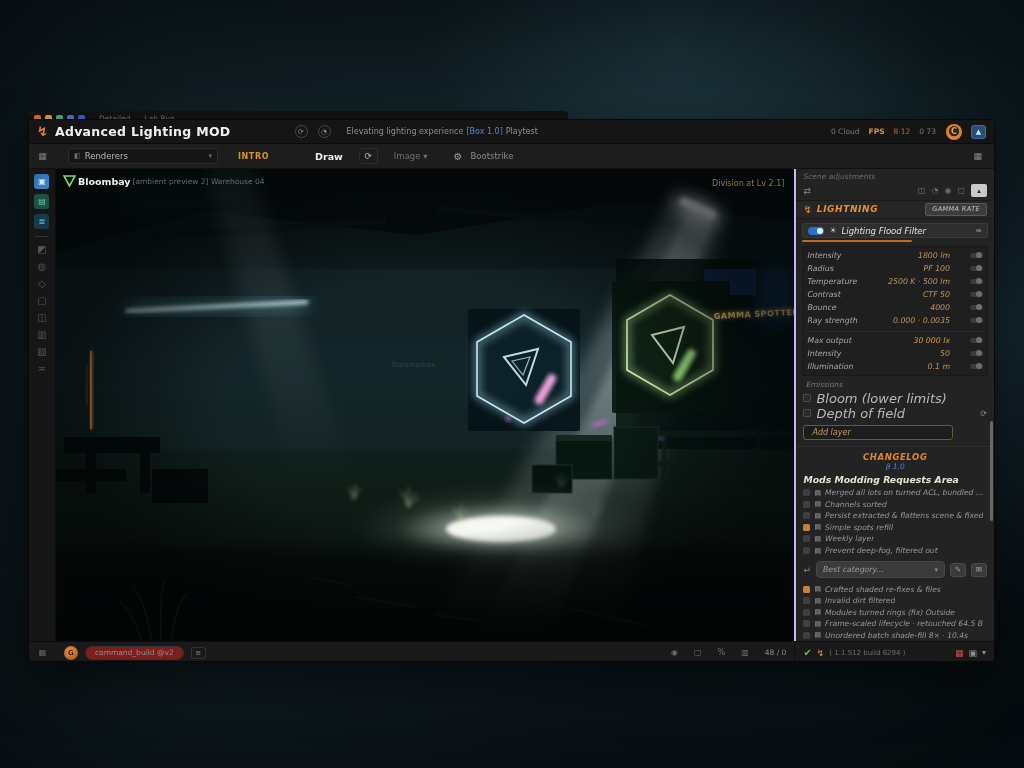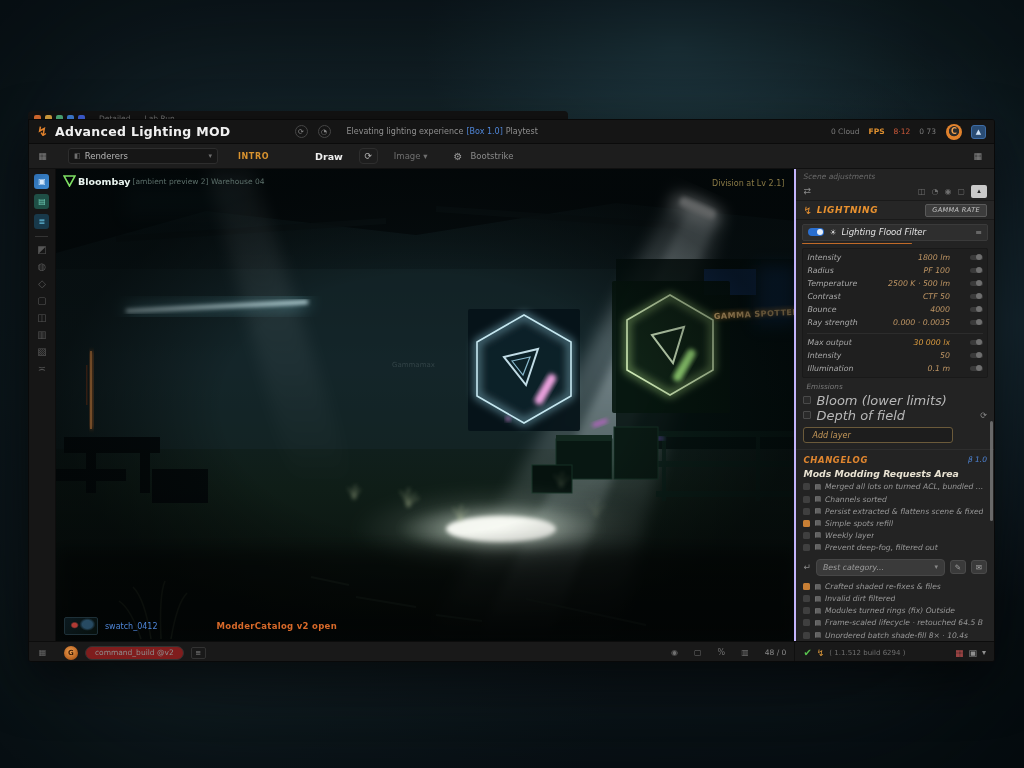--- a/index.html
+++ b/index.html
@@ -127,21 +127,21 @@
     border-radius:50%; background:#6f6f6f; }
   .g2 { margin-top:4px; border-top:1px solid #2c2c2c; padding-top:2px; }
   .pn-sub { color:#7a7a7a; font-size:7.3px; margin:4px 10px 0; }
   .chk-row { display:flex; align-items:center; gap:5px; margin:3px 7px 0; height:12px; }
   .chk { width:8px; height:8px; border:1px solid #4a4a4a; background:#2a2a2a; border-radius:1px; flex:none; }
   .chk-row .ct { color:#b8b8b8; font-size:13px; flex:1; white-space:nowrap; }
   .chk-row .cr { color:#8a8a8a; font-size:8px; }
   .addbtn { margin:6px 7px 2px; height:17px; width:150px; border:1px solid #6b5a3a; border-radius:3px;
     color:#c89a5a; font-size:8px; display:flex; align-items:center; padding:0 8px; background:rgba(0,0,0,.15); }
   .pn-div { height:1px; background:#141414; border-bottom:1px solid #2e2e2e; margin:4px 0; }
-  .chg-hdr { display:flex; align-items:center; padding:1px 7px; }
+  .chg-hdr { display:flex; align-items:center; padding:1px 7px;flex-direction:column; }
   .chg-hdr .ch { color:#e0862f; font-size:8.5px; font-weight:bold; letter-spacing:.6px; flex:1; }
   .chg-hdr .cb { color:#4f86d8; font-size:7.5px; }
   .req-title { color:#e8e2d2; font-size:9.3px; font-weight:bold; margin:2px 7px 2px; white-space:nowrap; }
   .msg { display:flex; align-items:center; gap:4px; margin:0 7px; height:13.5px; }
   .msg .mchip { width:7px; height:7px; border-radius:1.5px; background:#3f3f3f; flex:none; }
   .msg.orange .mchip { background:#c87f35; }
   .msg .mdoc { color:#9a9a9a; font-size:7px; flex:none; }
   .msg .mtx { color:#979797; font-size:7.6px; white-space:nowrap; overflow:hidden; text-overflow:ellipsis; }
   .inp-row { display:flex; align-items:center; gap:5px; margin:5px 7px; }
   .inp-row .ret { color:#8a8a8a; font-size:9px; }
@@ -372,25 +372,20 @@
           </svg>
 
           <div class="vp-brand">
             <svg width="13" height="12" viewBox="0 0 13 12">
               <path d="M1,1 L12,1 L6.5,11 Z" fill="none" stroke="#7ede63" stroke-width="1.6"></path>
             </svg>
             <span class="bname">Bloombay</span>
             <span class="bmeta">[ambient preview 2]   Warehouse 04</span>
           </div>
           <span class="vp-corner">Division at Lv 2.1]</span>
-          <div class="vp-foot">
-            <span class="vp-thumb"></span>
-            <span class="vp-blue">swatch_0412</span>
-            <span class="vp-warn">ModderCatalog v2 open</span>
-          </div>
         </div>
 
         <div class="panel">
           <div class="pn-header">Scene adjustments</div>
           <div class="pn-tools">
             <span class="lt">⇄</span>
             <span class="ti">◫</span>
             <span class="ti">◔</span>
             <span class="ti">◉</span>
             <span class="ti">▢</span>

